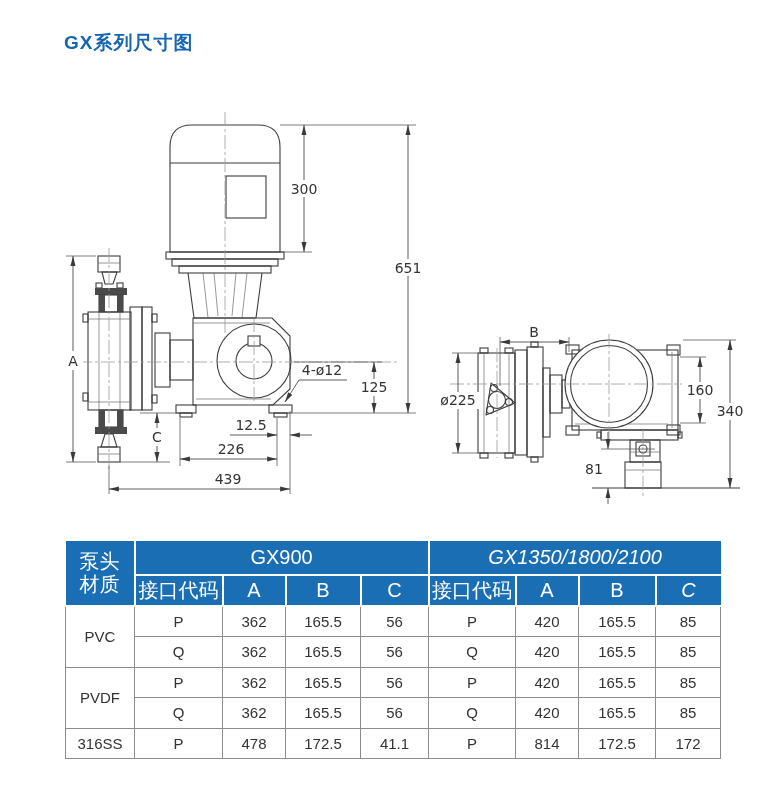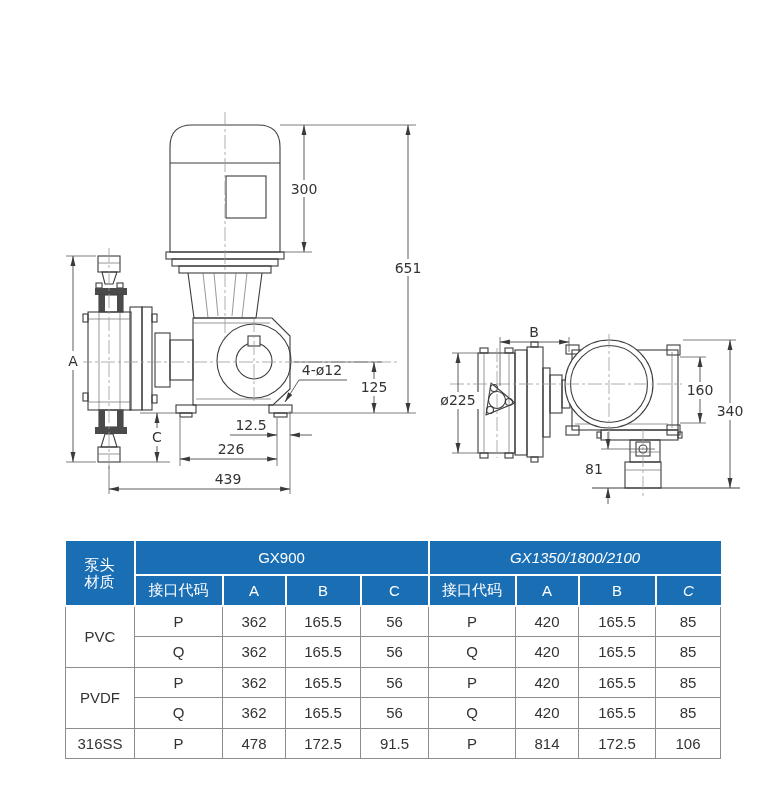--- a/index.html
+++ b/index.html
@@ -14,36 +14,37 @@
   .fl{fill:#4a4a4a;stroke:none;}
   .thin{fill:none;stroke:#6a6a6a;stroke-width:0.7;}
   .dim{fill:none;stroke:#4a4a4a;stroke-width:0.9;}
   .ext{fill:none;stroke:#5a5a5a;stroke-width:0.8;}
   .cl{fill:none;stroke:#9a9a9a;stroke-width:0.8;stroke-dasharray:14 3 3 3;}
   .dt{font-family:"DejaVu Sans", sans-serif;font-size:14px;fill:#333;}
   .mask{fill:#fff;}
   
   .table-wrap{position:absolute;left:65px;top:541px;width:655px;}
   table.dims{border-collapse:collapse;table-layout:fixed;width:655px;font-family:"Liberation Sans",sans-serif;}
-  table.dims th.hd{background:#1a6eb4;color:#fff;font-weight:normal;font-size:15px;
+  table.dims th.hd{background:#1a6eb4;color:#fff;font-weight:normal;font-size:20px;
                    border:2px solid #fff;padding:0;}
   table.dims thead tr:first-child th{border-top:0;}
   table.dims thead th:first-child{border-left:0;}
   table.dims thead th:last-child{border-right:0;font-style:italic;}
   tr.h1{height:34px;} tr.h2{height:31px;}
   table.dims tbody tr{height:30.5px;}
   table.dims td{border:1px solid #8d8d8d;text-align:center;font-size:15px;color:#333;padding:0;background:#fff;}
   td.mat{font-size:15px;color:#333;}
   .corner span{display:inline-block;line-height:17px;}
 </style>
 </head>
 <body>
 
 <div class="page">
 
+  <h1 class="title">GX系列尺寸图</h1>
 
   <svg class="drawings" width="780" height="540" viewBox="0 0 780 540">
     <defs>
       <marker id="arr" viewBox="0 0 12 6" refX="12" refY="3" markerWidth="11" markerHeight="6" orient="auto-start-reverse">
         <path d="M0,0 L12,3 L0,6 Z" fill="#3a3a3a"></path>
       </marker>
     </defs>
 
     <g>
 
@@ -334,22 +335,22 @@
           <td>Q</td>
           <td>420</td>
           <td>165.5</td>
           <td>85</td>
         </tr>
         <tr>
           <td class="mat">316SS</td>
           <td>P</td>
           <td>478</td>
           <td>172.5</td>
-          <td>91.5</td>
+          <td>41.1</td>
           <td>P</td>
           <td>814</td>
           <td>172.5</td>
-          <td>106</td>
+          <td>172</td>
         </tr>
       </tbody>
     </table>
   </div>
 </div>
 
 </body></html>

